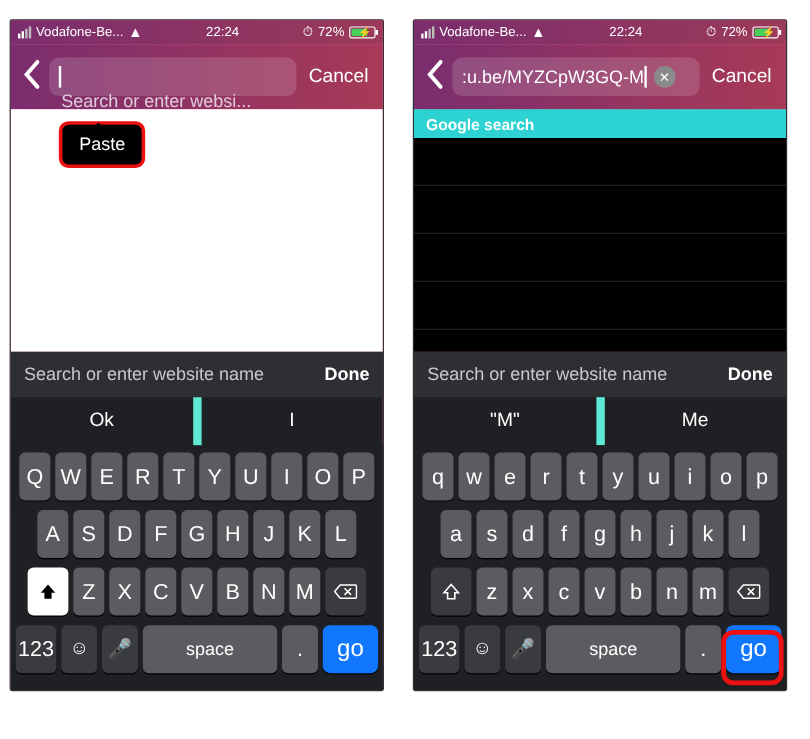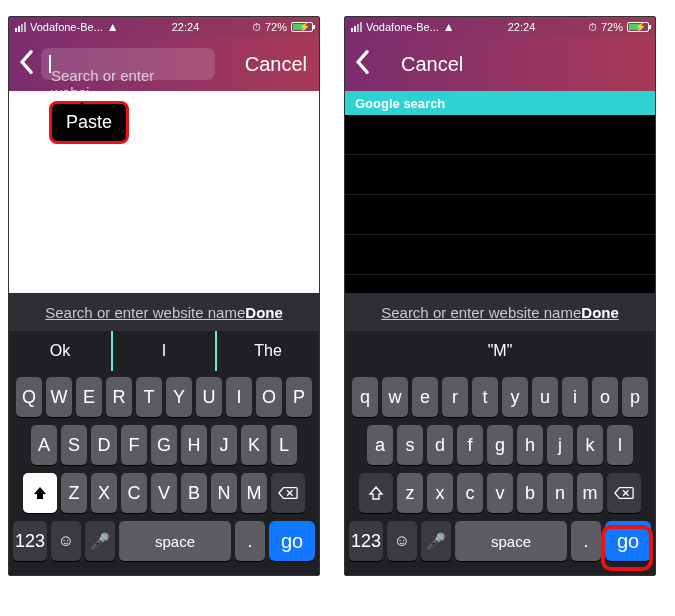--- a/index.html
+++ b/index.html
@@ -22,39 +22,39 @@
   .bolt { position:absolute; left:7px; top:-1px; font-size:9px; color:#fff; }
 
   
   .navbar { height: 54px; background: linear-gradient(90deg,#7a2d6e,#a83a57); display: flex; align-items: center; padding: 0 8px; gap: 6px; }
   .back-chevron svg { width: 18px; height: 26px; }
   .searchbox { flex: 1; height: 32px; background: rgba(255,255,255,0.15); border-radius: 8px; display: flex; align-items: center; padding: 0 8px; color: #e8d8e4; font-size: 15px; position: relative; }
   .searchbox .cursor { width: 2px; height: 18px; background: #fff; display: inline-block; }
   .searchbox .txt { white-space: nowrap; overflow: hidden; color:#fff; }
   .searchbox .placeholder { color:#e0cbda;margin-top:40px; }
   .clear-btn { width: 18px; height: 18px; background: #8a8a8a; border-radius: 50%; color: #fff; display:flex; align-items:center; justify-content:center; font-size:11px; margin-left: 6px; flex-shrink:0; }
-  .cancel { color: #fff; font-size: 20px; padding: 0 4px; margin-left: 20px; }
-
-  
-  .paste-bubble { position: absolute; left: 40px; top: 84px; background: #000; color:#fff; font-size: 18px; padding: 8px 14px; border-radius: 8px; border: 3px solid #e11; }
+  .cancel { color: #fff; font-size: 16px; padding: 0 4px; }
+
+  
+  .paste-bubble { position: absolute; left: 40px; top: 84px; background: #000; color:#fff; font-size: 15px; padding: 8px 14px; border-radius: 8px; border: 3px solid #e11; }
   .paste-bubble::before { content:''; position:absolute; top:-8px; left:24px; border:6px solid transparent; border-bottom-color:#000; }
 
   
   .suggest-banner { height: 24px; background: #2dd3d3; color:#fff; font-size: 13px; font-weight: 600; display:flex; align-items:center; padding: 12px 10px; }
 
   .content { flex: 1; background: #fff; position: relative; }
   .content.dark { background:#000; }
   .content.dark .rowline { height: 40px; border-bottom: 1px solid #222; }
 
   
   .kbwrap { background: #1f2023; color:#fff; }
-  .accessory { height: 38px; background: #2e2f33; display:flex; align-items:center; justify-content:center; padding: 0 24px; font-size: 15px; color:#c9c9cb;text-decoration:underline; }
+  .accessory { height: 38px; background: #2e2f33; display:flex; align-items:center; justify-content:space-between; padding: 0 11px; font-size: 15px; color:#c9c9cb; }
   .accessory .done { color: #fff; font-weight:600; }
   .sugrow { height: 40px; display:flex; }
-  .sugrow .sug { flex:1; display:flex; align-items:center; justify-content:center; color:#fff; font-size:16px; border-right:2px solid #5eead4; }
+  .sugrow .sug { flex:1; display:flex; align-items:center; justify-content:center; color:#fff; font-size:16px; border-right:7px solid #5eead4; }
   .sugrow .sug:last-child { border-right:none; }
   .kb { padding: 6px 4px 6px 4px; background:#1f2023; }
   .krow { display:flex; gap:4px; margin-bottom:8px; justify-content:center; }
   .key { background:#5b5c60; color:#fff; border-radius:5px; height:40px; display:flex; align-items:center; justify-content:center; font-size:18px; box-shadow: 0 1px 0 #000; }
   .key.letter { width: 26px; }
   .key.shift { width:34px; background:#3a3b3f; }
   .key.shift.active { background:#fff; color:#000; }
   .key.del { width:34px; background:#3a3b3f; }
   .key.num { width:34px; background:#3a3b3f; font-size:18px; }
   .key.emoji { width:30px; background:#3a3b3f; font-size:16px; }
@@ -111,21 +111,20 @@
     <div class="paste-bubble">Paste</div>
 
     <div class="kbwrap">
       <div class="accessory">
         <span>Search or enter website name</span>
         <span class="done">Done</span>
       </div>
       <div class="sugrow">
         <div class="sug">Ok</div>
         <div class="sug">I</div>
-        <div class="sug">The</div>
       </div>
       <div class="kb">
         <div class="krow">
             <div class="key letter">Q</div>
             <div class="key letter">W</div>
             <div class="key letter">E</div>
             <div class="key letter">R</div>
             <div class="key letter">T</div>
             <div class="key letter">Y</div>
             <div class="key letter">U</div>
@@ -198,39 +197,45 @@
           </span>
       </div>
     </div>
 
     <div class="navbar">
       <span class="back-chevron">
         <svg viewBox="0 0 12 20">
             <path d="M10 2 L3 10 L10 18" stroke="#fff" stroke-width="2.5" fill="none" stroke-linecap="round"></path>
           </svg>
       </span>
+      <div class="searchbox">
+        <span class="txt">:u.be/MYZCpW3GQ-M</span>
+          <span class="cursor"></span>
+        <span class="clear-btn">✕</span>
+      </div>
       <span class="cancel">Cancel</span>
     </div>
 
     <div class="suggest-banner">Google search</div>
 
     <div class="content dark">
       <div class="rowline"></div>
       <div class="rowline"></div>
       <div class="rowline"></div>
       <div class="rowline"></div>
     </div>
 
     <div class="kbwrap">
       <div class="accessory">
         <span>Search or enter website name</span>
         <span class="done">Done</span>
       </div>
       <div class="sugrow">
         <div class="sug">"M"</div>
+        <div class="sug">Me</div>
       </div>
       <div class="kb" style="position:relative">
         <div class="krow">
             <div class="key letter">q</div>
             <div class="key letter">w</div>
             <div class="key letter">e</div>
             <div class="key letter">r</div>
             <div class="key letter">t</div>
             <div class="key letter">y</div>
             <div class="key letter">u</div>

